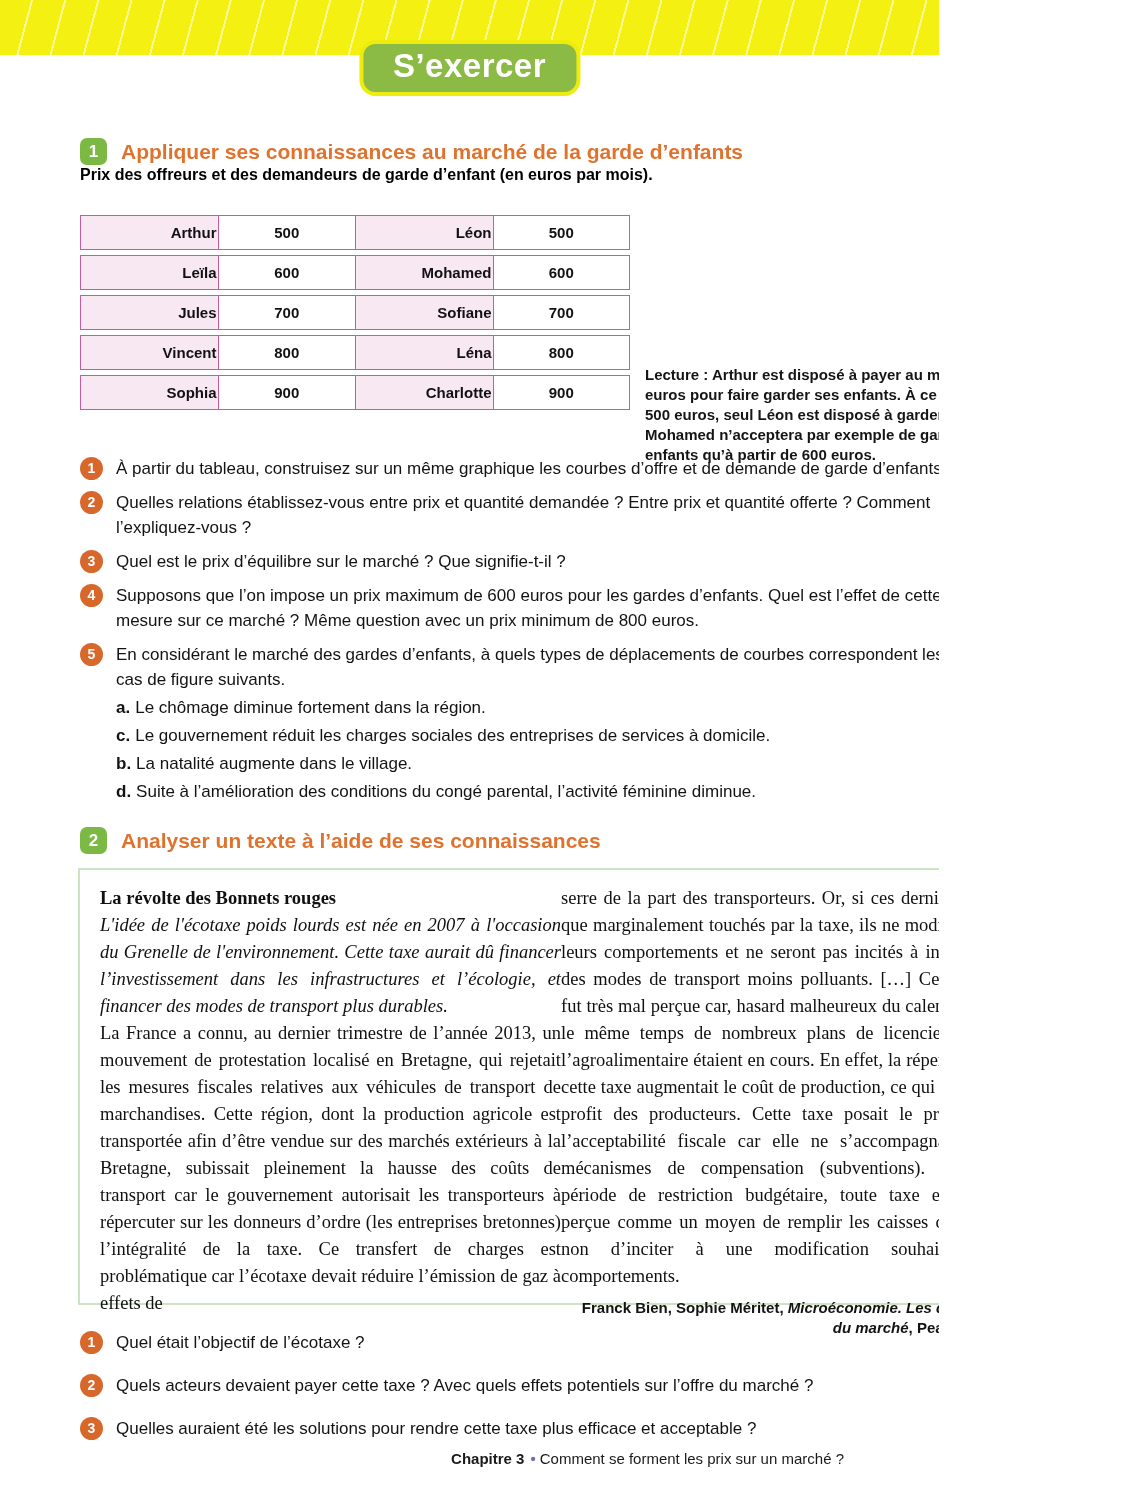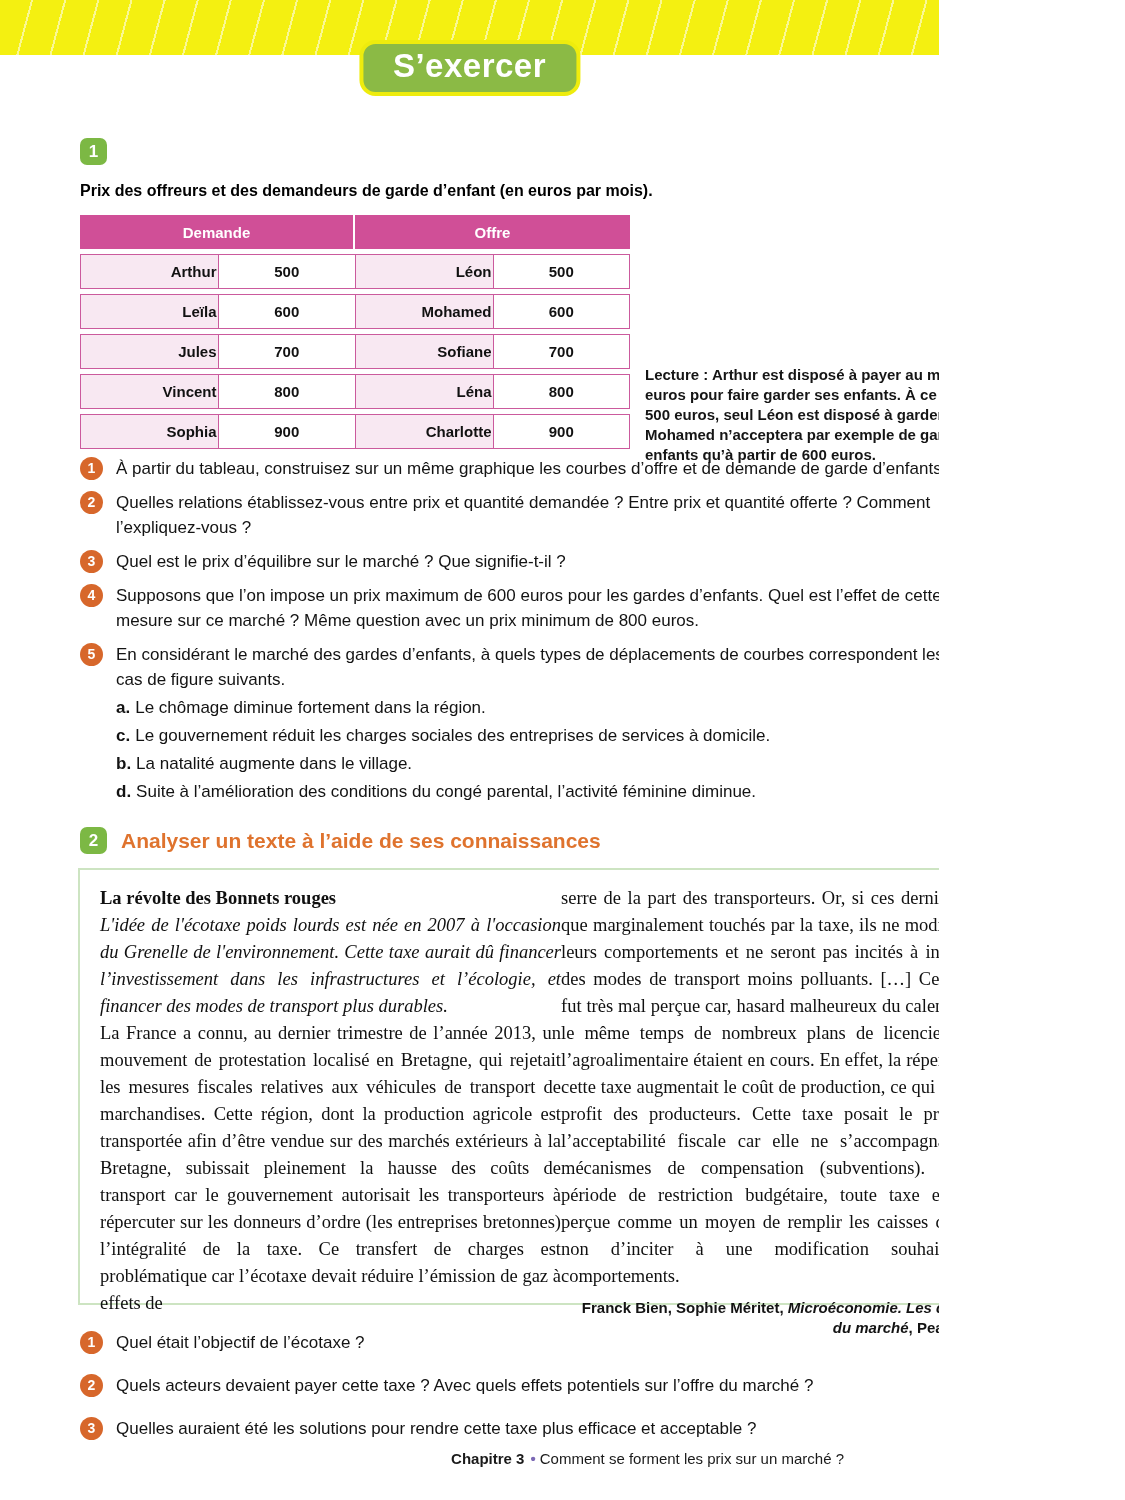--- a/index.html
+++ b/index.html
@@ -13,21 +13,21 @@
         background:#8bba45;border:4px solid #eeec0d;border-radius:16px;
         color:#fff;font-weight:bold;font-size:33px;padding:3px 30px 7px 30px;letter-spacing:.5px;}
 
   
   .ex-head{position:absolute;left:80px;display:flex;align-items:center;gap:14px;}
   .badge{flex:none;width:27px;height:27px;border-radius:7px;background:#7cb844;color:#fff;
          font-weight:bold;font-size:17px;display:flex;align-items:center;justify-content:center;}
   .ex-title{color:#df732e;font-size:21px;font-weight:bold;}
 
   
-  .caption{position:absolute;top:182px;left:80px;font-size:16px;font-weight:bold;color:#000;}
+  .caption{position:absolute;top:166px;left:80px;font-size:16px;font-weight:bold;color:#000;}
   table.market{position:absolute;top:210px;left:80px;width:550px;border-collapse:separate;border-spacing:0 5px;
          text-align:center;font-size:15px;font-weight:bold;table-layout:fixed;}
   table.market th{height:32px;background:#d04f97;color:#fff;}
   table.market th.demande{border-right:2px solid #fff;}
   table.market td{height:31px;border-top:1px solid #cb5a9d;border-bottom:1px solid #cb5a9d;border-left:1px solid #cb5a9d;}
   table.market td:last-child{border-right:1px solid #cb5a9d;}
   td.name{background:#f8e8f2;text-align:right;}
   td.val{background:#fff;margin-left:24px;}
 
   .lecture{position:absolute;top:365px;left:645px;width:402px;font-size:15px;font-weight:bold;
@@ -66,30 +66,27 @@
 </head>
 <body>
 
 <div class="page">
 
   <div class="band"></div>
   <div class="sx-btn">S’exercer</div>
 
   <div class="ex-head" style="top:138px;">
     <span class="badge">1</span>
+    <span class="ex-title">Appliquer ses connaissances au marché de la garde d’enfants</span>
   </div>
 
   <div class="caption">Prix des offreurs et des demandeurs de garde d’enfant (en euros par mois).</div>
 
   <table class="market">
     <tbody>
-        <tr>
-      <th class="demande" colspan="2">Demande</th>
-      <th colspan="2">Offre</th>
-    </tr>
     <tr>
       <td class="name">Arthur</td>
       <td class="val">500</td>
       <td class="name">Léon</td>
       <td class="val">500</td>
     </tr>
     <tr>
       <td class="name">Leïla</td>
       <td class="val">600</td>
       <td class="name">Mohamed</td>

